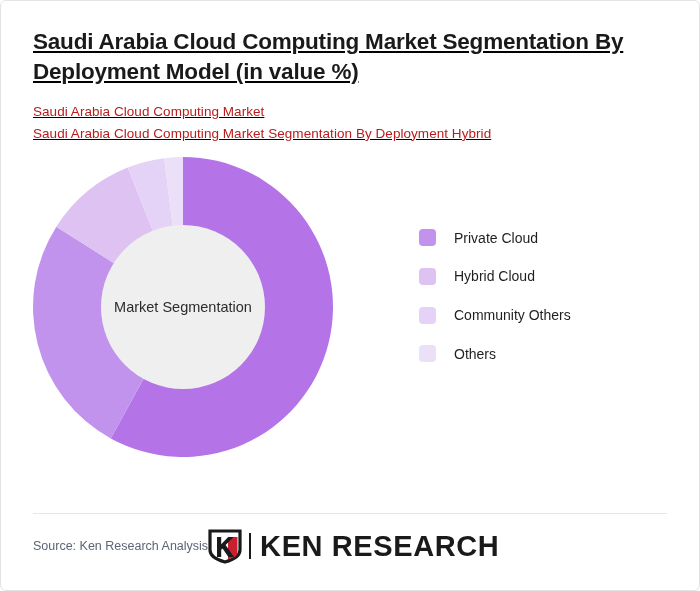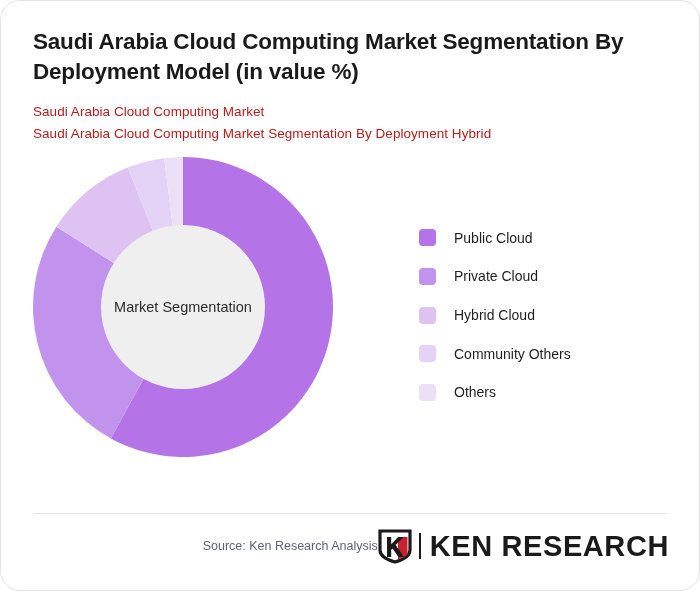--- a/index.html
+++ b/index.html
@@ -9,23 +9,24 @@
   }
   body {
     font-family: "Liberation Sans", sans-serif;
   }
   .page {
     position: relative;
     width: 700px;
     height: 591px;
     background: #ffffff;
     border: 1px solid #e3e3e3;
-    border-radius: 20px;
+    border-radius: 6px;
     box-sizing: border-box;
     overflow: hidden;
+    text-decoration: underline;
   }
 
   
   .header {
     padding: 26px 32px 0 32px;
   }
   .chart-title {
     font-size: 22.5px;
     font-weight: bold;
     line-height: 1.33;
@@ -102,21 +103,21 @@
     background: #e6e6e6;
   }
   .footer {
     position: absolute;
     left: 32px;
     right: 30px;
     top: 512px;
     height: 66px;
     display: flex;
     align-items: center;
-    justify-content: flex-end;
+    justify-content: flex-start;
   }
   .source-text {
     font-size: 12.5px;
     color: #5d6475;
   }
   .logo {
     display: flex;
     align-items: center;
   }
   .logo-mark {
@@ -160,24 +161,20 @@
             <path d="M 150 150 L 94.78 10.53 A 150 150 0 0 1 131.20 1.18 Z" fill="#e4d3f6"></path>
             <path d="M 150 150 L 131.20 1.18 A 150 150 0 0 1 150.00 0.00 Z" fill="#ece0f8"></path>
           </g>
         <circle cx="150" cy="150" r="82" fill="#efefef"></circle>
         <text class="center-label" x="150" y="155" text-anchor="middle">Market Segmentation</text>
       </svg>
     </div>
 
     <div class="legend" id="legend">
         <div class="legend-item">
-          <span class="legend-swatch" style="background: rgb(180, 116, 232);"></span>
-          <span class="legend-label">Public Cloud</span>
-        </div>
-        <div class="legend-item">
           <span class="legend-swatch" style="background: rgb(193, 147, 236);"></span>
           <span class="legend-label">Private Cloud</span>
         </div>
         <div class="legend-item">
           <span class="legend-swatch" style="background: rgb(221, 194, 242);"></span>
           <span class="legend-label">Hybrid Cloud</span>
         </div>
         <div class="legend-item">
           <span class="legend-swatch" style="background: rgb(228, 211, 246);"></span>
           <span class="legend-label">Community Others</span>

